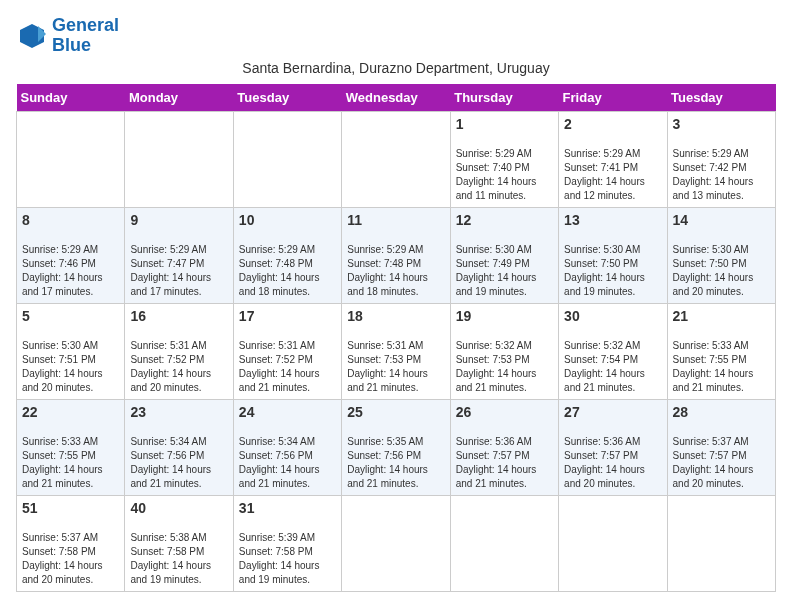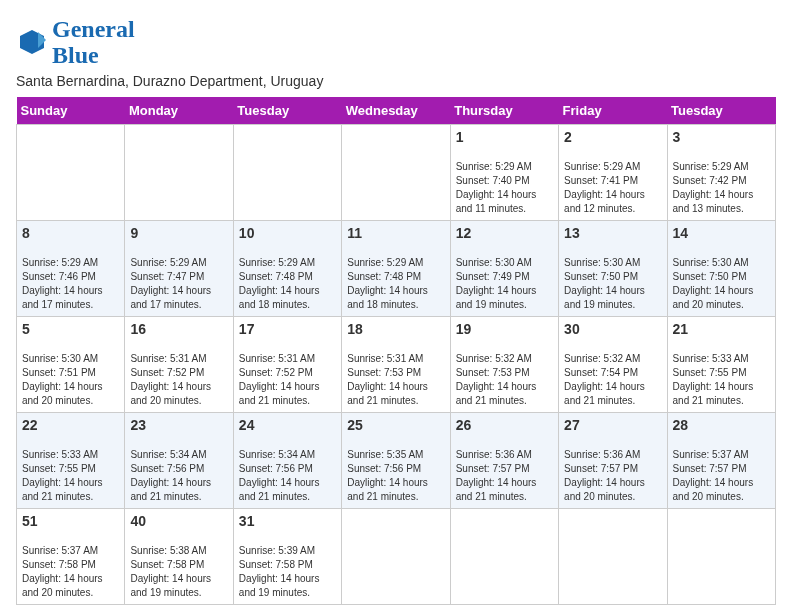--- a/index.html
+++ b/index.html
@@ -15,41 +15,40 @@
       justify-content: space-between;
       align-items: flex-start;
       margin-bottom: 4px;
     }
     .logo {
       display: flex;
       align-items: center;
       gap: 4px;
     }
     .logo-text {
-      font-size: 24px;
+      font-size: 18px;
       font-weight: bold;
       color: #333;
       line-height: 1.1;
-      font-family: Liberation Serif, serif;
     }
     .logo-text span {
       color: #1a6ab1;
     }
     .logo-icon {
       width: 32px;
       height: 32px;
     }
     .month-title {
       font-size: 32px;
       font-weight: bold;
       color: #333;
       text-align: right;
     }
     .subtitle {
-      text-align: left;
+      text-align: center;
       font-size: 14px;
       color: #333;
       margin-bottom: 8px;
     }
     table {
       width: 100%;
       border-collapse: collapse;
     }
     th {
       background-color: #a21caf;

